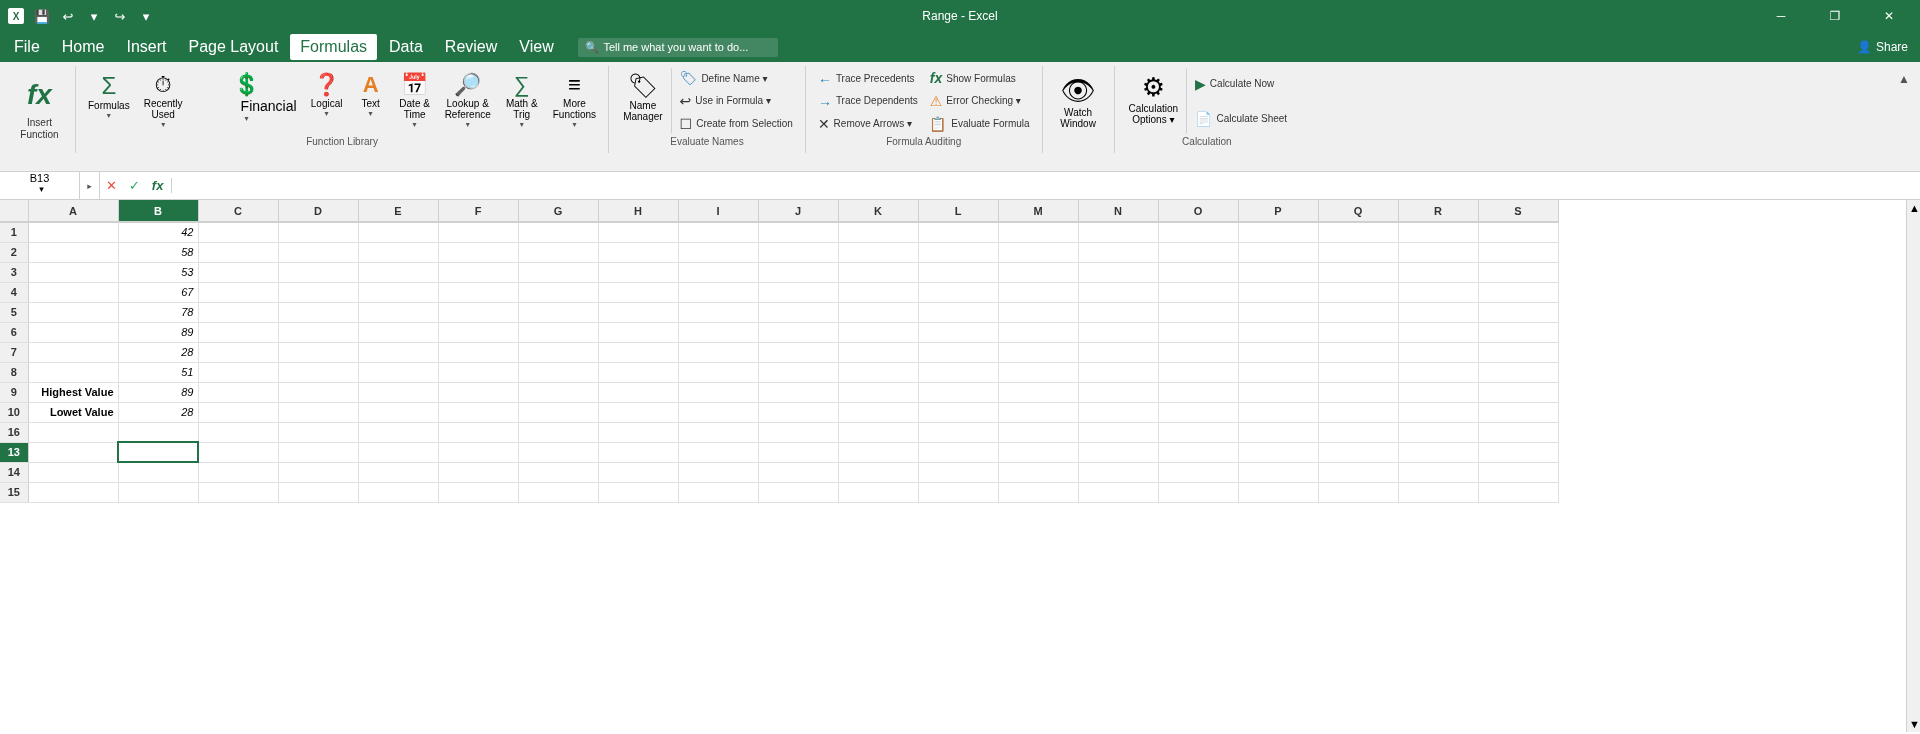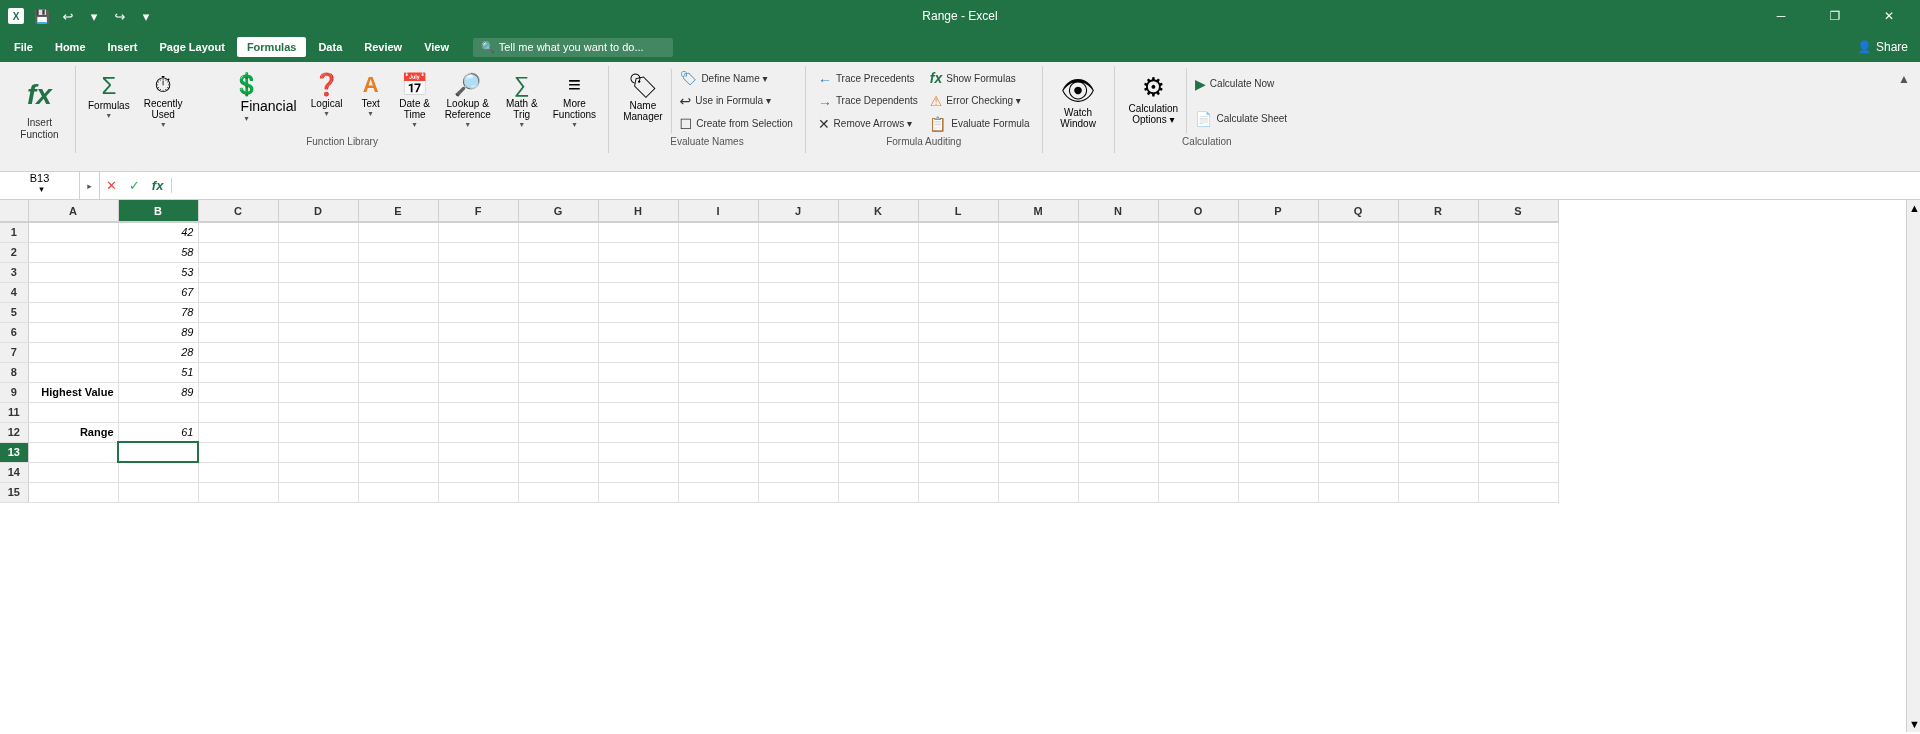--- a/index.html
+++ b/index.html
@@ -28,24 +28,23 @@
       height: 30px;
       background: #217346;
       display: flex;
       align-items: center;
       padding: 0 4px;
       gap: 2px;
     }
     .menu-item {
       padding: 4px 10px;
       color: white;
-      font-size: 11px;
+      font-size: 16px;
       cursor: pointer;
       border-radius: 2px;
-      font-weight: bold;
     }
     .menu-item.active { background: white; color: #217346; }
 
     .search-box {
       margin-left: 12px;
       display: flex;
       align-items: center;
       background: rgba(255,255,255,0.15);
       border-radius: 2px;
       padding: 3px 8px;
@@ -689,45 +688,45 @@
             <td class="cell"></td>
             <td class="cell"></td>
             <td class="cell"></td>
             <td class="cell"></td>
             <td class="cell"></td>
             <td class="cell"></td>
             <td class="cell"></td>
             <td class="cell"></td>
           </tr>
           <tr>
-            <th class="row-num">11</th>
-            <td class="cell"></td>
-            <td class="cell"></td>
-            <td class="cell"></td>
-            <td class="cell"></td>
-            <td class="cell"></td>
-            <td class="cell"></td>
-            <td class="cell"></td>
-            <td class="cell"></td>
-            <td class="cell"></td>
-            <td class="cell"></td>
-            <td class="cell"></td>
-            <td class="cell"></td>
-            <td class="cell"></td>
-            <td class="cell"></td>
-            <td class="cell"></td>
-            <td class="cell"></td>
-            <td class="cell"></td>
-            <td class="cell"></td>
-            <td class="cell"></td>
-          </tr>
-          <tr>
-            <th class="row-num">12</th>
-            <td class="cell cell-text cell-bold">Range</td>
-            <td class="cell cell-number">61</td>
+            <th class="row-num">10</th>
+            <td class="cell cell-text cell-bold">Lowet Value</td>
+            <td class="cell cell-number">28</td>
+            <td class="cell"></td>
+            <td class="cell"></td>
+            <td class="cell"></td>
+            <td class="cell"></td>
+            <td class="cell"></td>
+            <td class="cell"></td>
+            <td class="cell"></td>
+            <td class="cell"></td>
+            <td class="cell"></td>
+            <td class="cell"></td>
+            <td class="cell"></td>
+            <td class="cell"></td>
+            <td class="cell"></td>
+            <td class="cell"></td>
+            <td class="cell"></td>
+            <td class="cell"></td>
+            <td class="cell"></td>
+          </tr>
+          <tr>
+            <th class="row-num">16</th>
+            <td class="cell"></td>
+            <td class="cell"></td>
             <td class="cell"></td>
             <td class="cell"></td>
             <td class="cell"></td>
             <td class="cell"></td>
             <td class="cell"></td>
             <td class="cell"></td>
             <td class="cell"></td>
             <td class="cell"></td>
             <td class="cell"></td>
             <td class="cell"></td>

